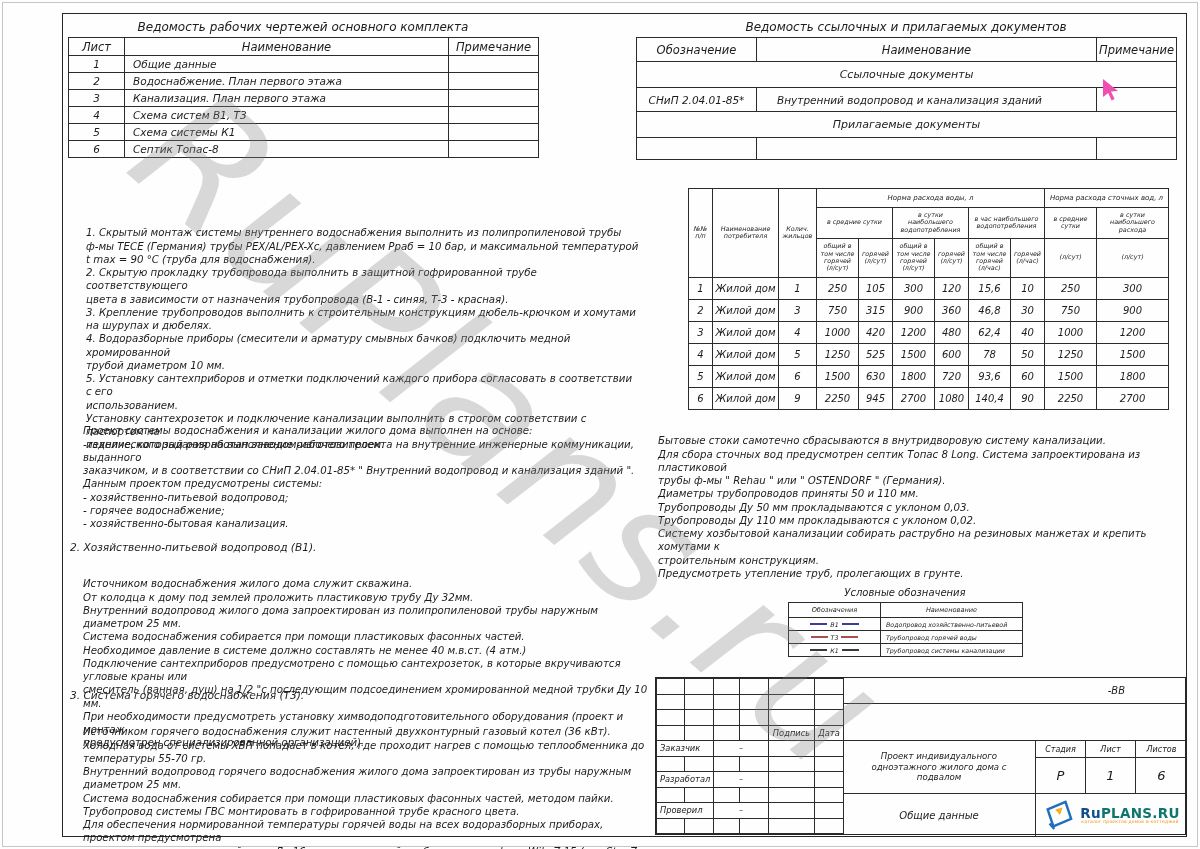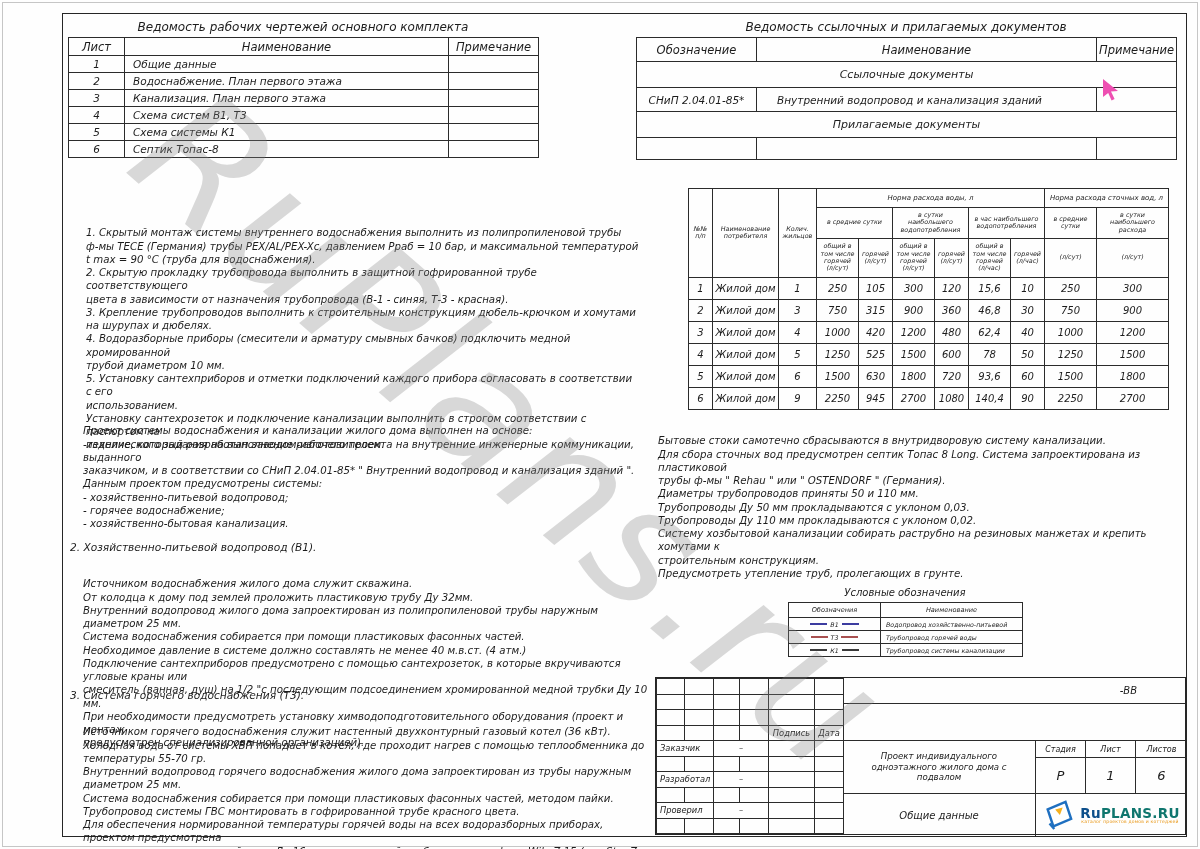--- a/index.html
+++ b/index.html
@@ -50,21 +50,21 @@
   .lg-line{display:inline-block;width:17px;height:2px;}
 
   
   .tb{position:absolute;left:655px;top:677px;width:531px;height:158px;border:1.6px solid #262626;
       box-sizing:border-box;background:transparent;}
   .tb-left{position:absolute;left:0;top:0;width:188px;height:100%;}
   .tb-left td{font-size:8.3px;height:13px;padding:0 1px;}
   .tb-right{position:absolute;left:187px;top:0;right:0;bottom:0;}
   .tb-cell{position:absolute;box-sizing:border-box;border:0 solid #2b2b2b;}
   .desig{left:0;right:0;top:0;height:26px;border-bottom-width:1px;line-height:26px;
-         text-align:right;padding-right:48px;font-size:10px;}
+         text-align:right;padding-right:60px;font-size:10px;}
   .bigempty{left:0;right:0;top:26px;height:37px;border-bottom-width:1px;}
   .project{left:0;top:63px;width:193px;height:52px;border-right-width:1px;display:flex;
            align-items:center;justify-content:center;text-align:center;font-size:8.6px;
            line-height:1.25;padding:2px 8px;}
   .docname{left:0;top:115px;width:193px;height:43px;border-right-width:1px;border-top-width:1px;
            display:flex;align-items:center;justify-content:center;font-size:10px;}
   .st-h{top:63px;height:17px;border-bottom-width:1px;border-right-width:1px;font-size:8px;
         text-align:center;line-height:17px;}
   .st-v{top:80px;height:35px;border-right-width:1px;font-size:13px;text-align:center;line-height:35px;}
   .logo-cell{left:193px;top:115px;right:0;height:43px;border-top-width:1px;display:flex;

